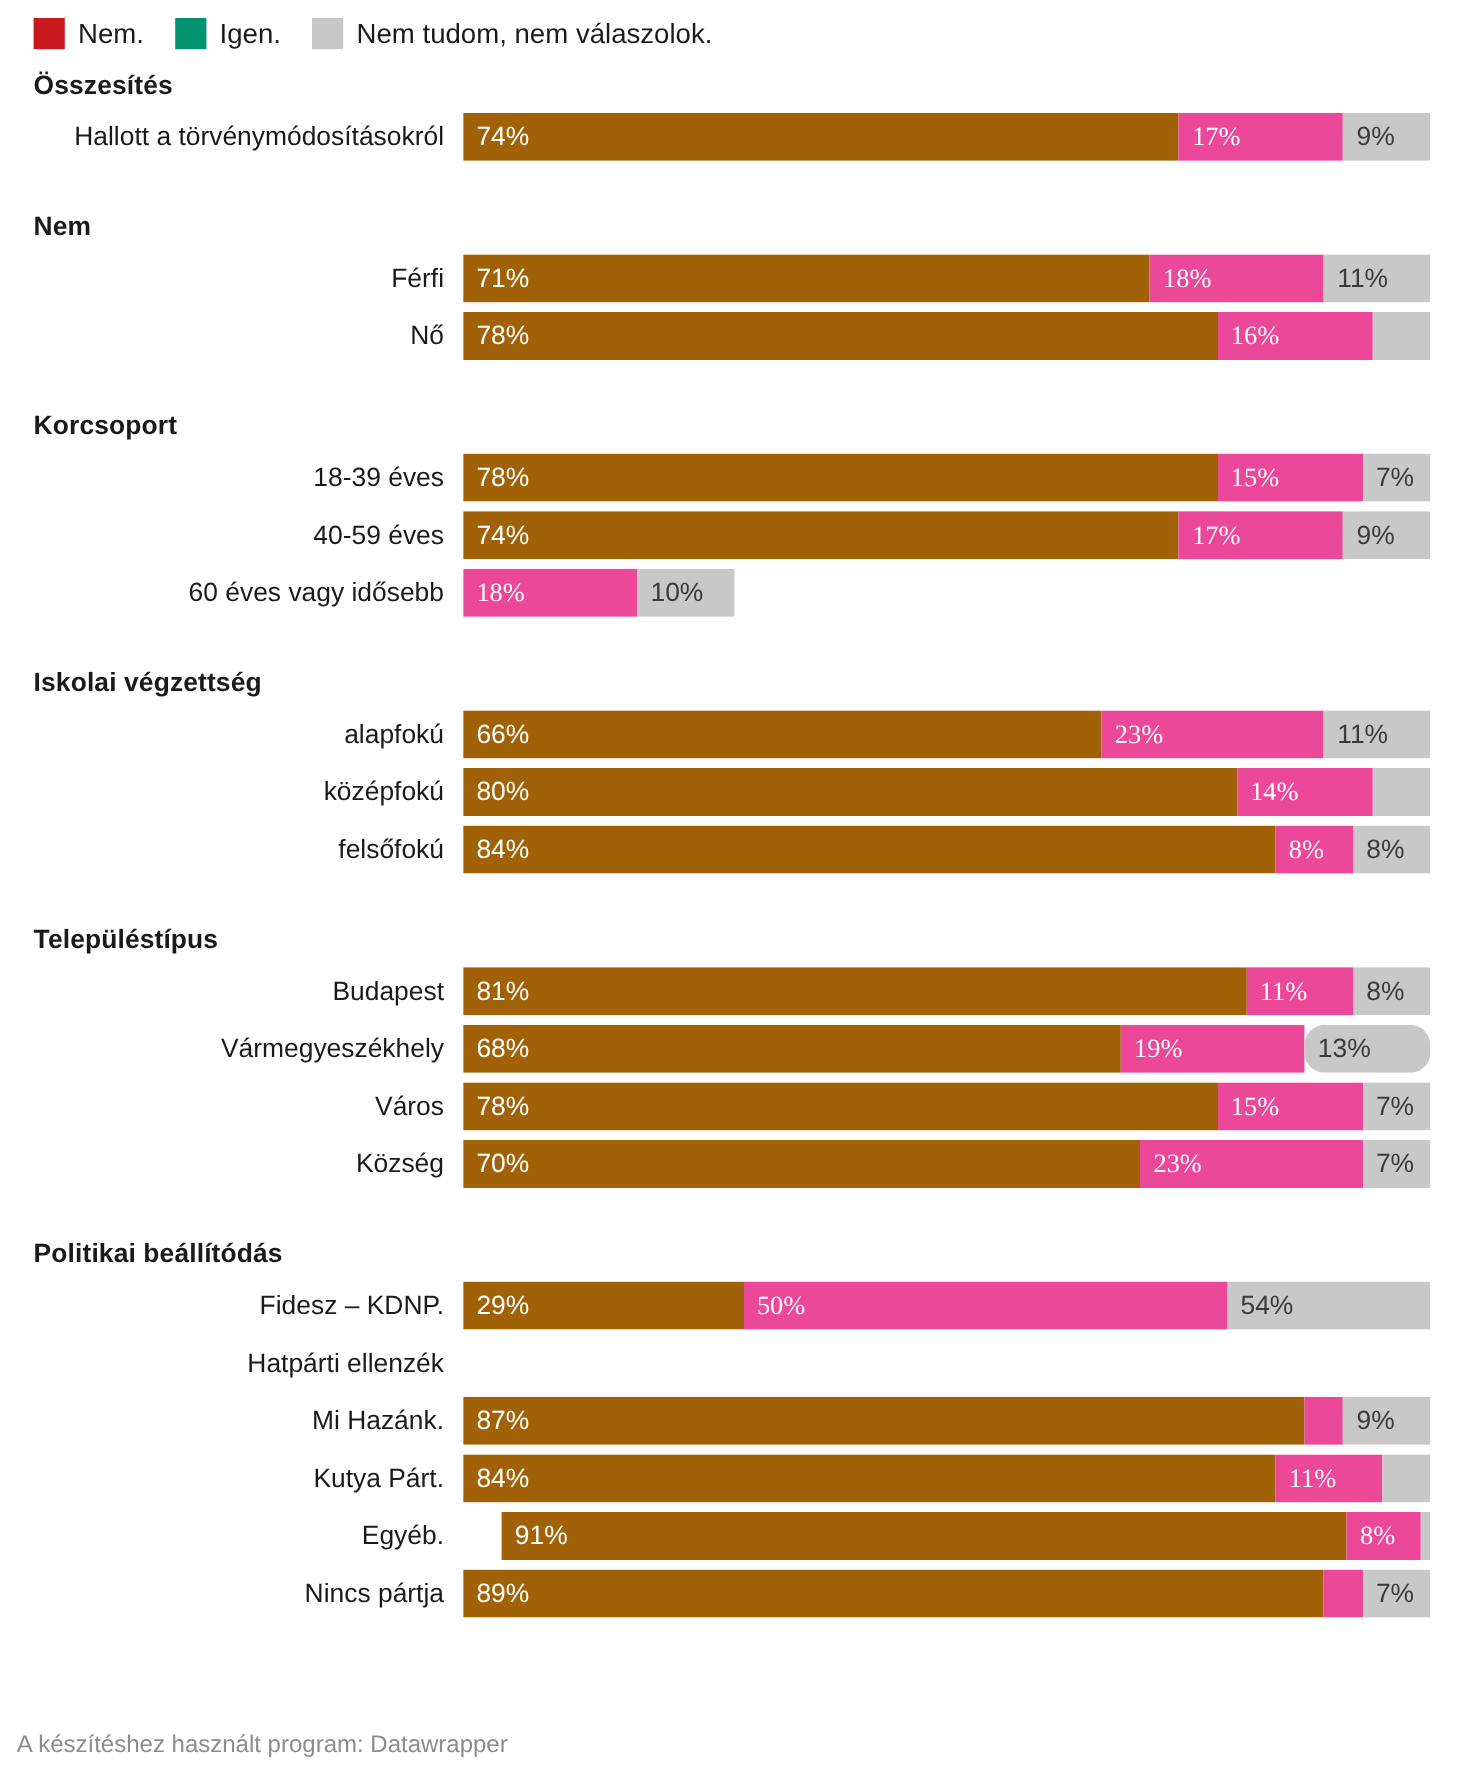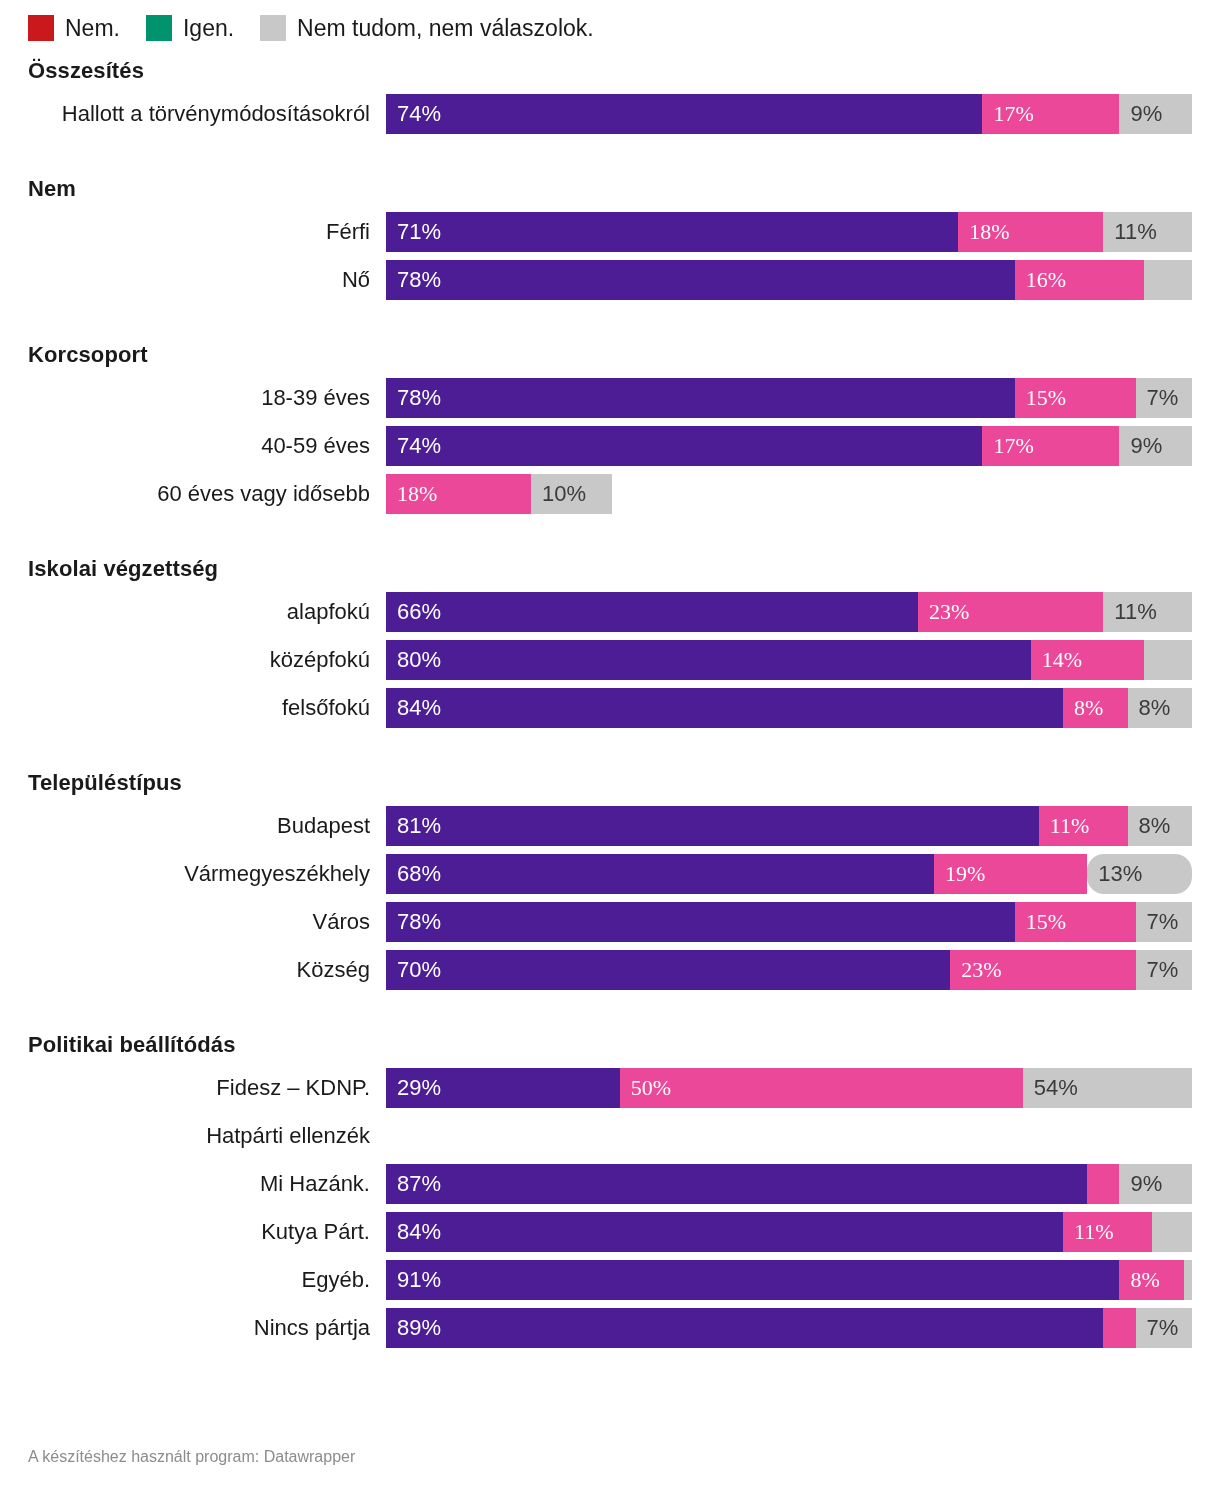--- a/index.html
+++ b/index.html
@@ -91,35 +91,35 @@
     align-items: center;
     box-sizing: border-box;
     overflow: hidden;
   }
   .seg-label {
     font-size: 22px;
     line-height: 40px;
     padding-left: 11px;
     white-space: nowrap;
   }
-  .seg-no   { background: #4c1d95; align-items: flex-end; }
+  .seg-no   { background: #a16207; align-items: flex-end; }
   .seg-yes  { background: #ec4899; font-family: Liberation Serif, serif; }
   .seg-dk   { background: #c8c8c8; }
   .seg-no .seg-label,
   .seg-yes .seg-label { color: #ffffff; }
   .seg-dk .seg-label  { color: #3b3b3b; }
 
   .group-spacer { height: 20px; }
 
   
   .footer {
     position: absolute;
-    left: 28px;
+    left: 14px;
     bottom: 22px;
-    font-size: 16px;
+    font-size: 20px;
     color: #8c8c8c;
   }
 </style>
 </head>
 <body>
 
 <div class="chart-root">
 
   <div class="legend" id="legend">
       <div class="legend-item">
@@ -371,21 +371,21 @@
             </div>
             <div class="seg seg-yes" style="width: 11%;">
               <span class="seg-label">11%</span>
             </div>
             <div class="seg seg-dk" style="width: 5%;"></div>
           </div>
         </div>
         <div class="row">
           <div class="row-label">Egyéb.</div>
           <div class="row-bar">
-            <div class="seg seg-no" style="width: 91%;">
+            <div class="seg seg-no" style="width: 91%; margin-left: 32px;">
               <span class="seg-label">91%</span>
             </div>
             <div class="seg seg-yes" style="width: 8%;">
               <span class="seg-label">8%</span>
             </div>
             <div class="seg seg-dk" style="width: 1%;"></div>
           </div>
         </div>
         <div class="row">
           <div class="row-label">Nincs pártja</div>

